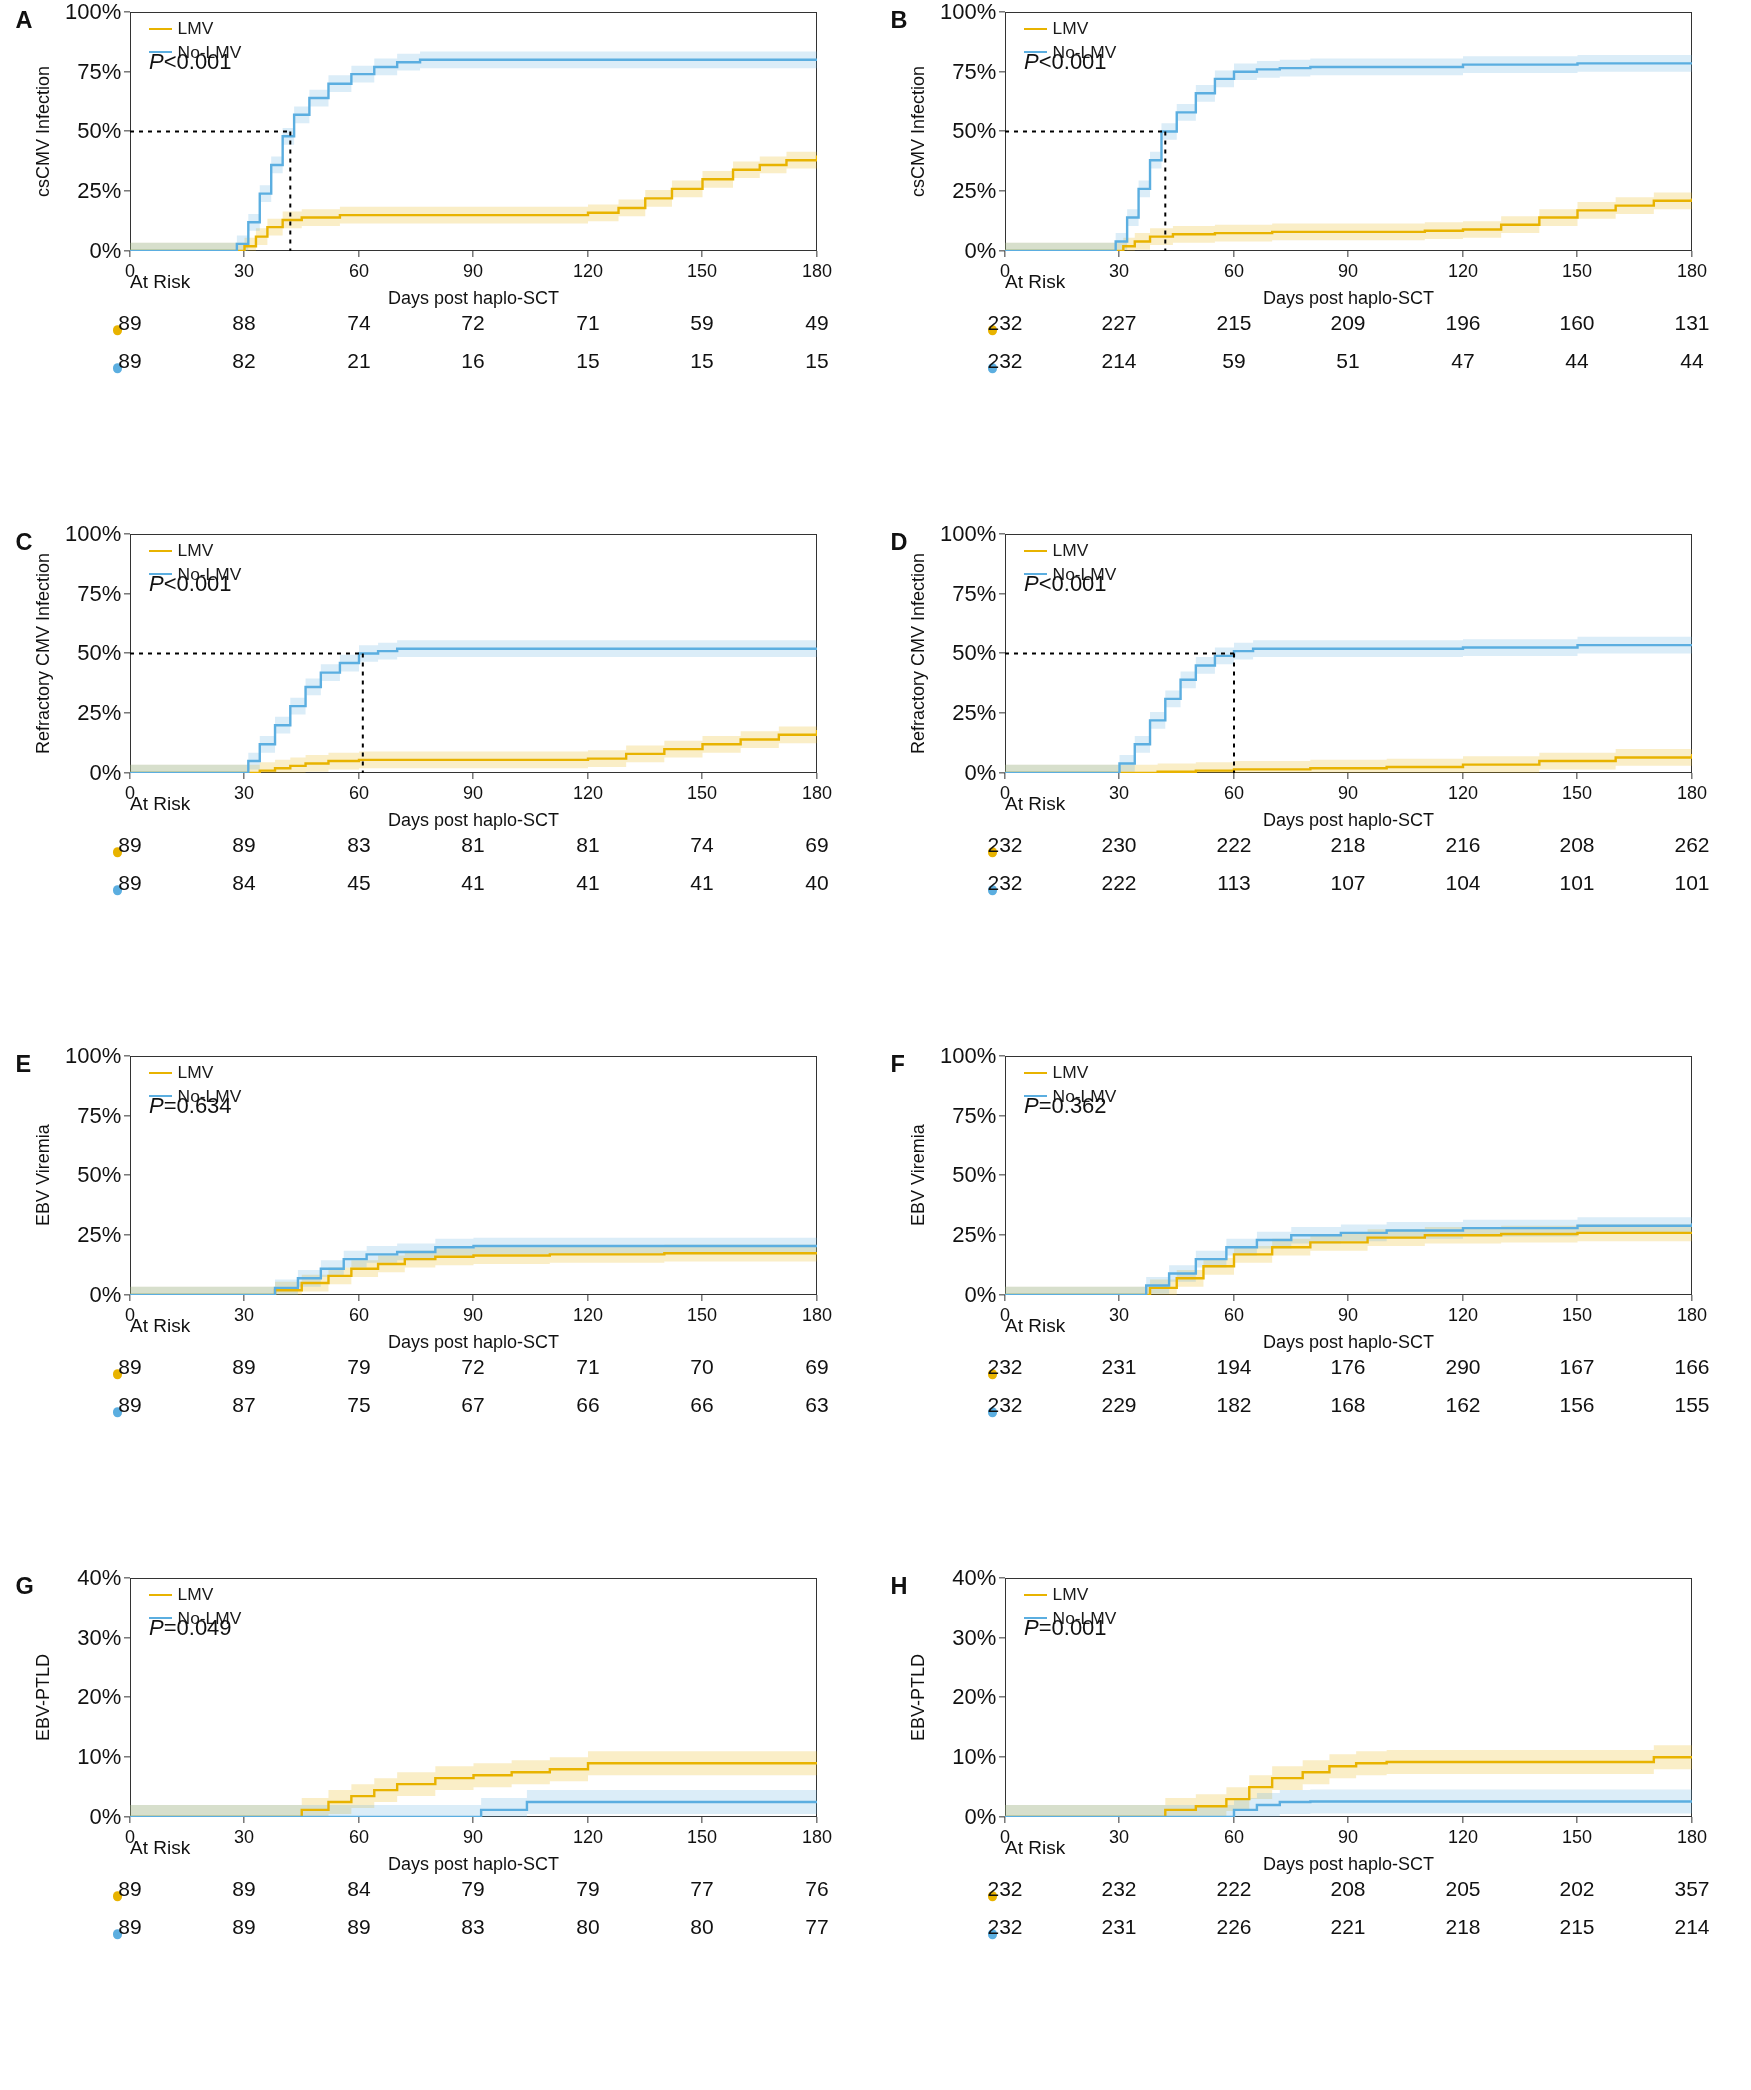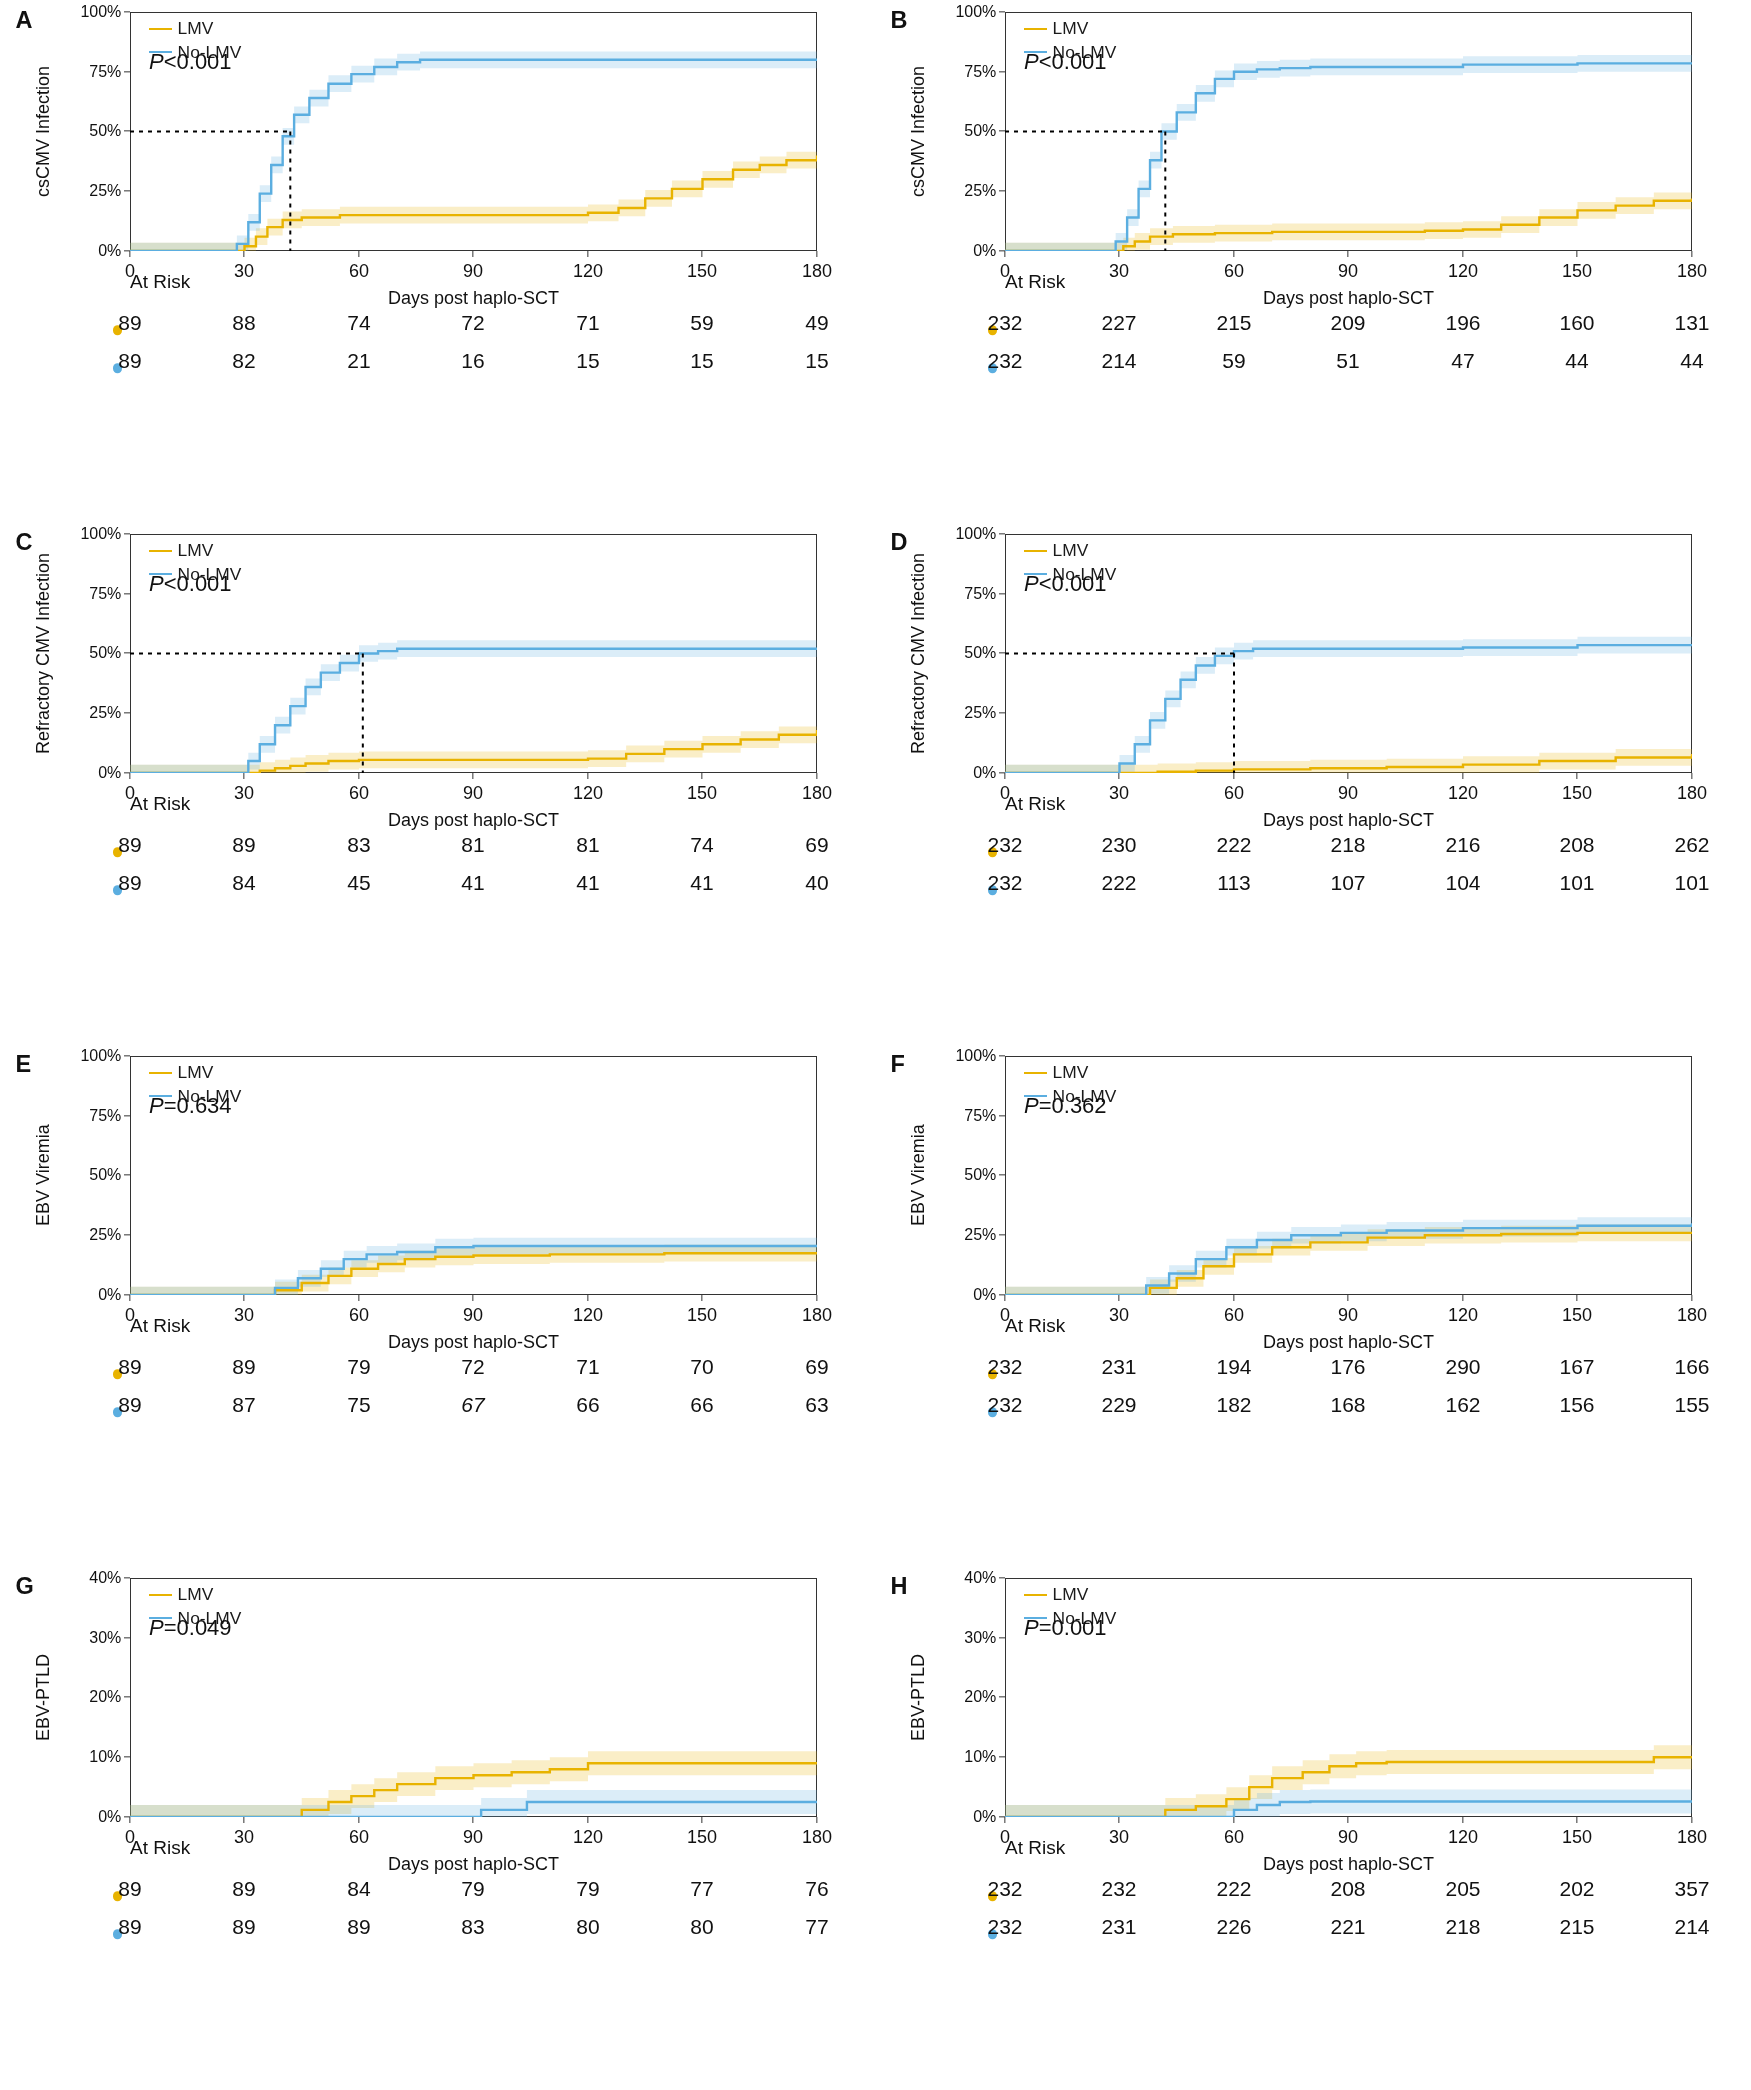--- a/index.html
+++ b/index.html
@@ -3,21 +3,21 @@
 <meta charset="utf-8">
 <style>
   html,body{margin:0;padding:0;background:#ffffff;}
   body{width:1751px;height:2090px;font-family:"Liberation Sans", sans-serif;color:#1a1a1a;}
   .grid{display:grid;grid-template-columns:875px 876px;grid-template-rows:repeat(4,522px);width:1751px;}
   .panel{position:relative;box-sizing:border-box;padding:0;}
   .panel-letter{position:absolute;left:15.6px;top:7px;font-size:23.5px;font-weight:bold;color:#111;}
   .plotwrap{position:absolute;left:130px;top:12px;width:687px;height:239px;}
   .axis-box{position:absolute;left:0;top:0;width:100%;height:100%;border:1.3px solid #333;background:#fff;box-sizing:border-box;}
   .ylabel{position:absolute;writing-mode:vertical-rl;transform:rotate(180deg);font-size:18px;color:#111;left:33px;top:0;height:239px;display:flex;align-items:center;justify-content:center;}
-  .ytick{position:absolute;right:100%;margin-right:8.7px;transform:translateY(-50%);font-size:16px;color:#111;white-space:nowrap;}
+  .ytick{position:absolute;right:100%;margin-right:8.7px;transform:translateY(-50%);font-size:22px;color:#111;white-space:nowrap;}
   .ytickmark{position:absolute;right:100%;width:6px;height:1.3px;background:#333;transform:translateY(-50%);}
   .xtick{position:absolute;top:100%;margin-top:10.4px;transform:translateX(-50%);font-size:18px;color:#111;}
   .xtickmark{position:absolute;top:100%;width:1.3px;height:6px;background:#333;transform:translateX(-50%);}
   .xlabel{position:absolute;top:100%;margin-top:37px;left:50%;transform:translateX(-50%);font-size:18px;color:#111;white-space:nowrap;}
   .pval{position:absolute;font-size:22px;color:#111;left:19px;top:37px;}
   .pval i{font-style:italic;}
   .legend{position:absolute;left:19px;top:5.2px;font-size:17.4px;line-height:1.35;}
   .legend div{display:flex;align-items:center;gap:6px;white-space:nowrap;}
   .legend .swatch{display:inline-block;width:22.6px;height:0;border-top:2.2px solid #000;position:relative;}
   .legend .swatch:after{content:"";position:absolute;left:9.6px;top:-3.5px;width:4.3px;height:4.3px;border-radius:50%;background:inherit;}
@@ -390,21 +390,21 @@
           <span class="risk-val" style="left: 343px;">72</span>
           <span class="risk-val" style="left: 458px;">71</span>
           <span class="risk-val" style="left: 572px;">70</span>
           <span class="risk-val" style="left: 687px;">69</span>
         </div>
         <div class="risk-row">
           <span class="risk-dot nolmv"></span>
           <span class="risk-val" style="left: 0px;">89</span>
           <span class="risk-val" style="left: 114px;">87</span>
           <span class="risk-val" style="left: 229px;">75</span>
-          <span class="risk-val" style="left: 343px; font-style: italic;">67</span>
+          <span class="risk-val" style="left: 343px;">67</span>
           <span class="risk-val" style="left: 458px;">66</span>
           <span class="risk-val" style="left: 572px;">66</span>
           <span class="risk-val" style="left: 687px;">63</span>
         </div>
       </div>
     </div>
     <div class="panel">
       <div class="panel-letter">F</div>
       <div class="plotwrap">
         <div class="axis-box"></div>

